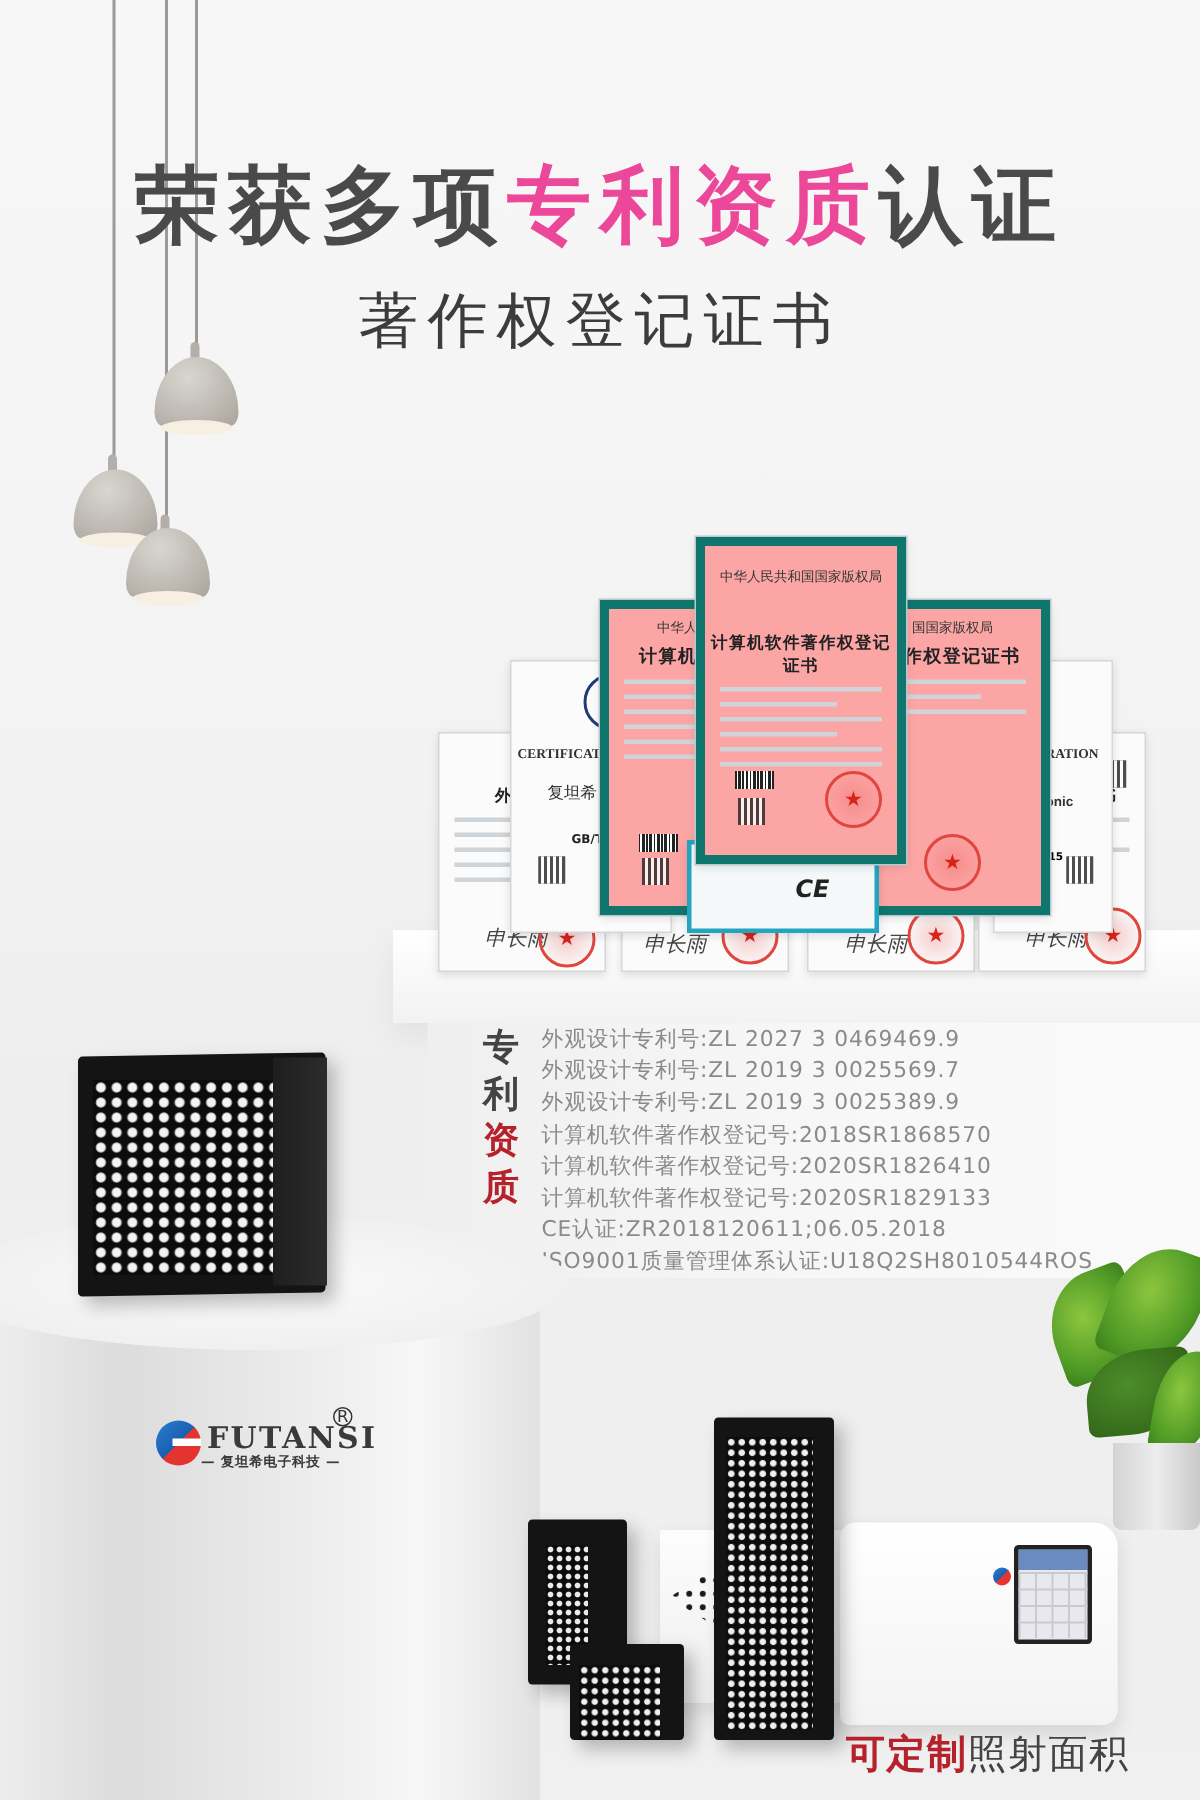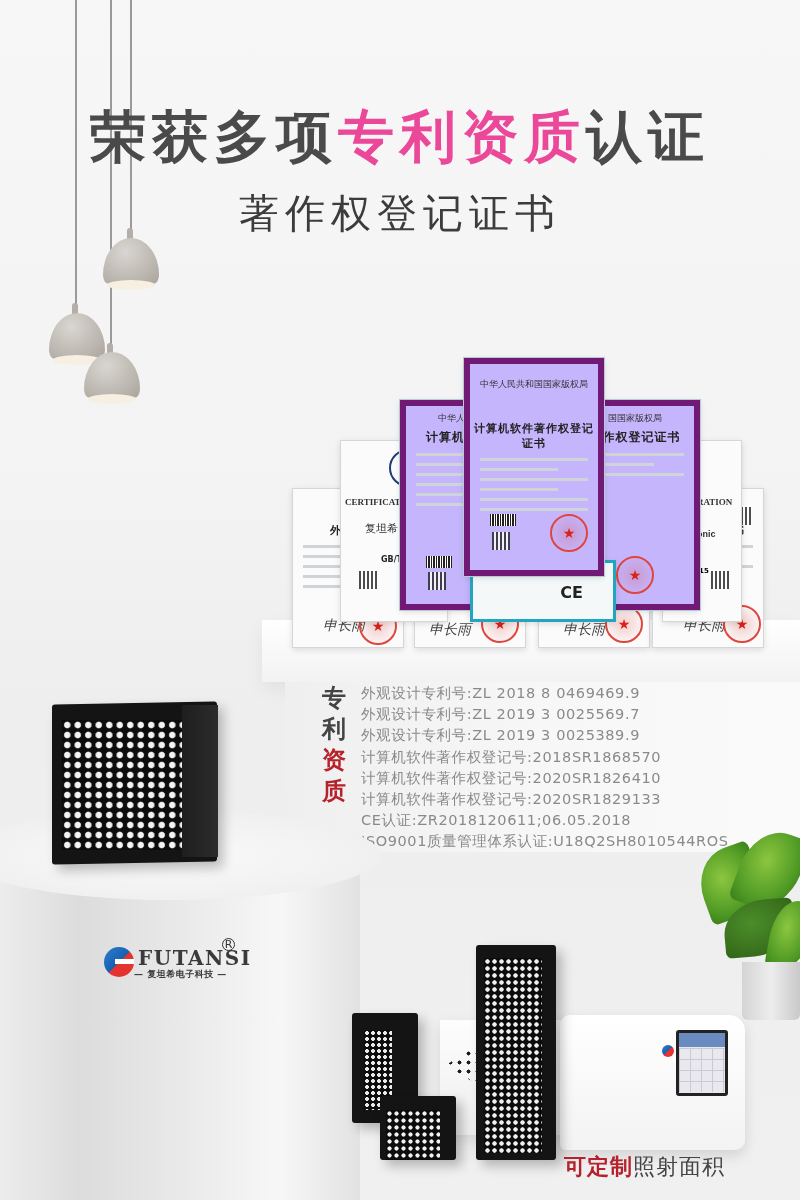--- a/index.html
+++ b/index.html
@@ -45,21 +45,21 @@
   .counter-front {
     position: absolute; left: 285px; top: 682px; width: 515px; height: 170px;
     background: linear-gradient(90deg, #efefef 0%, #f7f7f7 50%, #fafafa 100%);
   }
 
   
   .cert {
     position: absolute; background: #fbfbfb; border: 1px solid #d6d6d6;
     box-shadow: 0 2px 6px rgba(0,0,0,0.12); overflow: hidden;
   }
-  .cert.blue { background: #c4b5fd; border: 6px solid #701a75; outline: 1px solid #b9c9d1; }
+  .cert.blue { background: #fca5a5; border: 6px solid #0f766e; outline: 1px solid #b9c9d1; }
   .cert.teal { border: 3px solid #22a6c0; background: #f4f8f9; }
   .cert .c-title { font-size: 9px; color: #333; text-align: center; margin-top: 6px; font-family: "DejaVu Serif", serif; }
   .cert .c-sub { font-size: 12px; color: #222; text-align: center; margin-top: 4px; font-weight: bold; font-family: "DejaVu Serif", serif; letter-spacing: 1px; }
   .cert .c-line { height: 3px; background: #cfd4d8; margin: 7px 10px 0 10px; }
   .cert .c-line.short { margin-right: 40px; }
   .seal {
     position: absolute; width: 38px; height: 38px; border-radius: 50%;
     border: 2px solid #e0463e; background: radial-gradient(circle, rgba(224,70,62,0.25) 0%, rgba(224,70,62,0.05) 70%);
   }
   .seal::after { content: "★"; position: absolute; left: 0; right: 0; top: 9px; text-align: center; color: #d8221a; font-size: 14px; }
@@ -164,21 +164,21 @@
   
   .pot {
     position: absolute; left: 742px; top: 962px; width: 58px; height: 58px;
     background: linear-gradient(90deg, #d4d4d4, #ededed 50%, #c9c9c9);
     border-radius: 0 0 6px 6px;
   }
   .leaf { position: absolute; background: radial-gradient(ellipse at 40% 40%, #8cc63f 0%, #4f9a25 60%, #2f6b14 100%); border-radius: 60% 10% 60% 10%; }
 
   
   .caption {
-    position: absolute; left: 564px; top: 1152px; font-size: 22px; letter-spacing: 1px;
+    position: absolute; left: 564px; top: 1152px; font-size: 26px; letter-spacing: 1px;
     font-family: Liberation Serif, serif;
   }
   .caption .red { color: #b5222b; font-weight: bold; }
   .caption .dark { color: #444; }
 </style>
 </head>
 <body>
 
 <div class="wire" style="left:75px; top:0; height:305px;"></div>
 <div class="wire" style="left:110px; top:0; height:345px;"></div>
@@ -254,21 +254,21 @@
   <div class="qr" style="left:22px; top:166px;"></div>
 </div>
 <div class="cert blue" style="left:570px; top:400px; width:130px; height:210px;">
   <div class="c-title">国国家版权局</div>
   <div class="c-sub">著作权登记证书</div>
   <div class="c-line"></div>
     <div class="c-line short"></div>
     <div class="c-line"></div>
   <div class="seal" style="left:40px; top:150px;"></div>
 </div>
-<div class="cert teal" style="left:470px; top:560px; width:146px; height:62px;">
+<div class="cert teal" style="left:458px; top:560px; width:128px; height:62px;font-style:italic;">
   <div style="position:absolute; right:30px; top:20px; font-size:16px; font-weight:bold; color:#222;">CE</div>
 </div>
 
 <div class="cert blue" style="left:464px; top:358px; width:140px; height:218px; z-index:2;">
   <div class="c-title" style="margin-top:14px;">中华人民共和国国家版权局</div>
   <div class="c-sub" style="font-size:11px;margin-top:30px;">计算机软件著作权登记证书</div>
   <div class="c-line"></div>
     <div class="c-line short"></div>
     <div class="c-line"></div>
     <div class="c-line short"></div>
@@ -279,21 +279,21 @@
   <div class="seal" style="left:80px; top:150px;"></div>
 </div>
 
 <div class="patent-label">
   <div class="dark">专</div>
   <div class="dark">利</div>
   <div class="red">资</div>
   <div class="red">质</div>
 </div>
 <div class="patent-list">
-  <div>外观设计专利号:ZL 2018 8 0469469.9</div>
+  <div>外观设计专利号:ZL 2027 3 0469469.9</div>
   <div>外观设计专利号:ZL 2019 3 0025569.7</div>
   <div>外观设计专利号:ZL 2019 3 0025389.9</div>
   <div>计算机软件著作权登记号:2018SR1868570</div>
   <div>计算机软件著作权登记号:2020SR1826410</div>
   <div>计算机软件著作权登记号:2020SR1829133</div>
   <div>CE认证:ZR2018120611;06.05.2018</div>
   <div>ISO9001质量管理体系认证:U18Q2SH8010544ROS</div>
 </div>
 
 <div class="cyl-body"></div>

